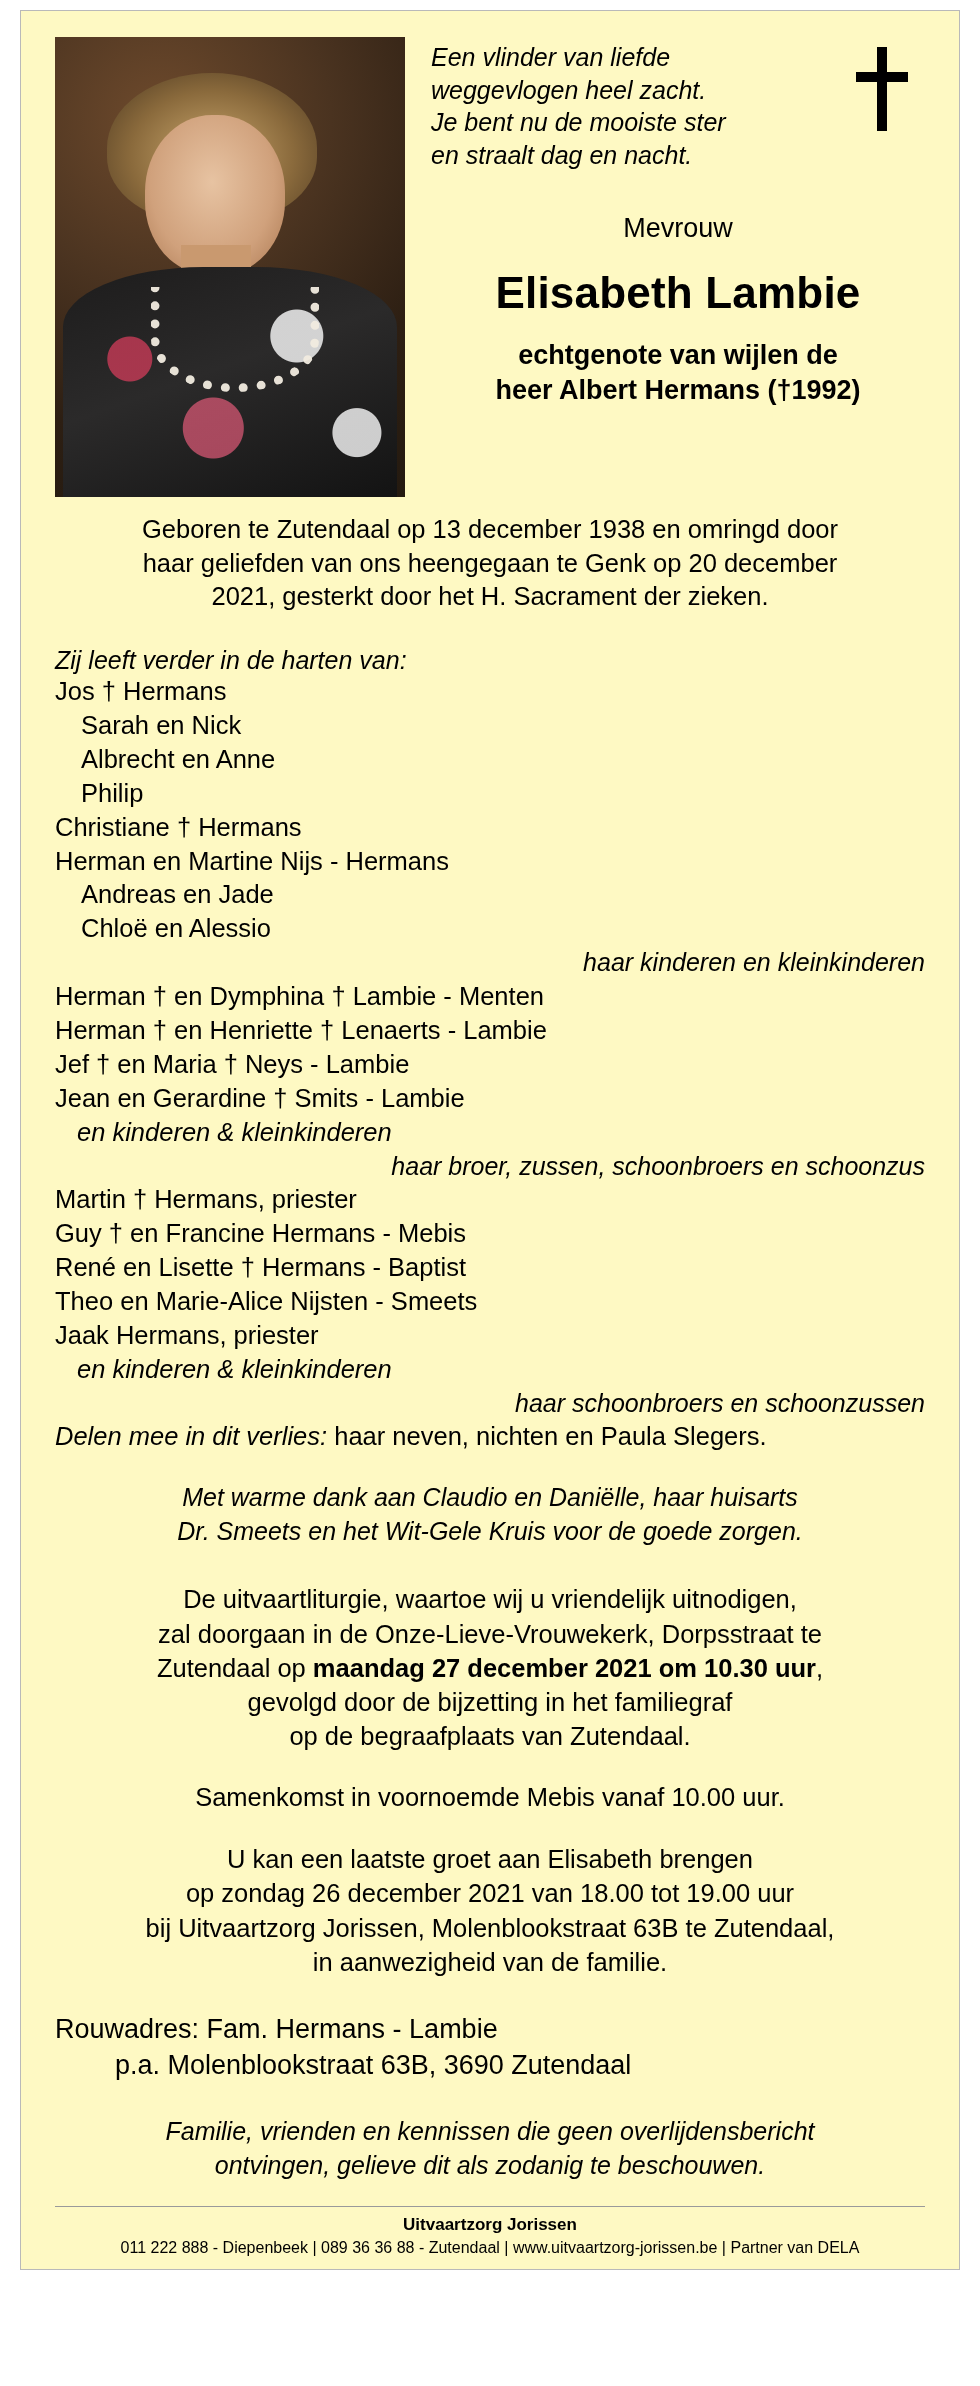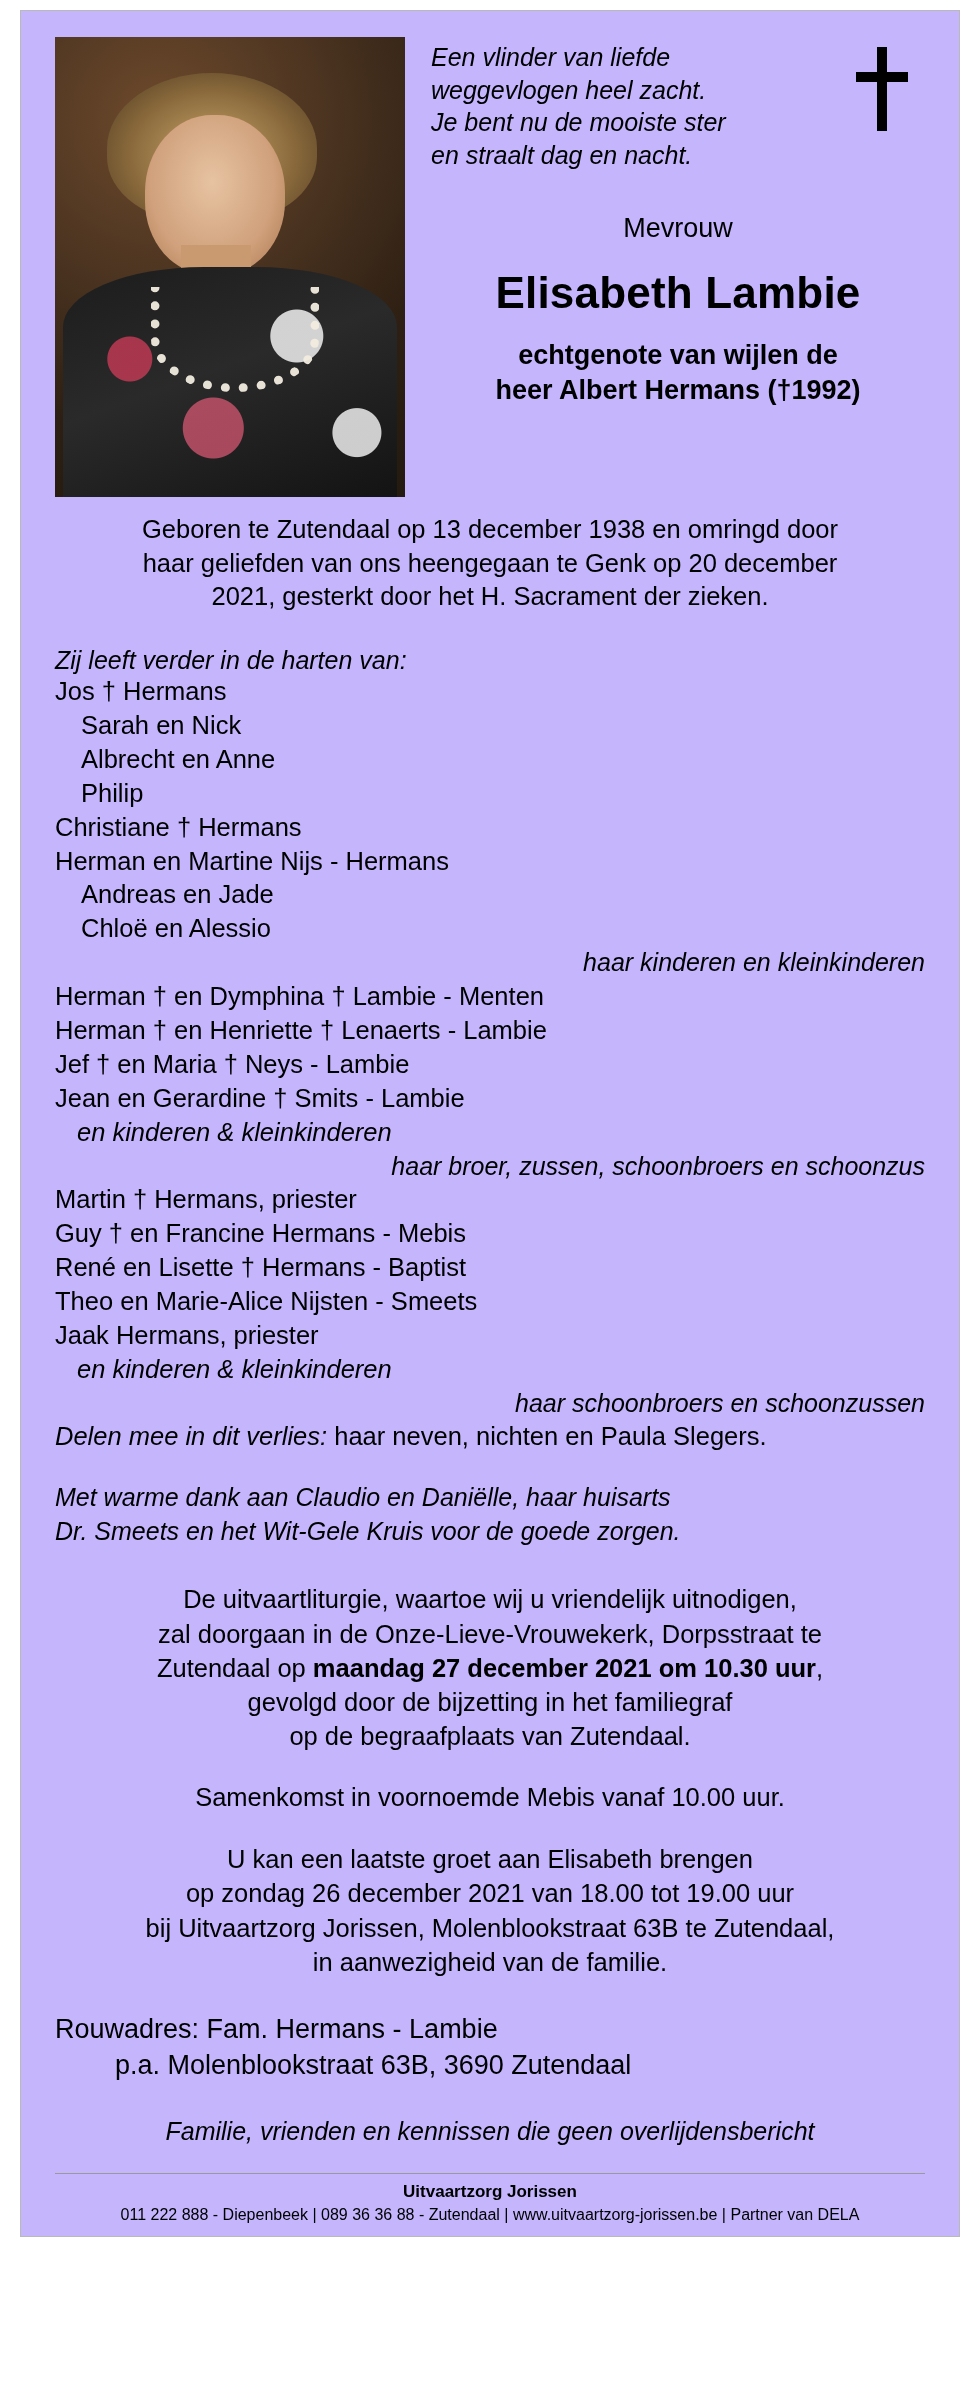--- a/index.html
+++ b/index.html
@@ -11,21 +11,21 @@
     width: 980px;
     font-family: "Liberation Sans", sans-serif;
     color: #000000;
   }
   .card {
     width: 940px;
     margin: 10px auto 0 auto;
     border: 1px solid #b9b9b9;
     box-sizing: border-box;
     padding: 26px 34px 0 34px;
-    background: #c4b5fd;
+    background: #fef9c3;
     position: relative;
   }
   
   .top {
     display: flex;
     align-items: flex-start;
   }
   .portrait {
     width: 350px;
     height: 460px;
@@ -155,20 +155,21 @@
     font-size: 25px;
     text-align: right;
     line-height: 1.35;
   }
   .delen {
     font-size: 25.5px;
     margin-top: 2px;
   }
   .delen i { font-style: italic; }
   .thanks {
+    text-align: center;
     font-style: italic;
     font-size: 25px;
     line-height: 1.34;
     margin-top: 30px;
   }
   .liturgy {
     text-align: center;
     font-size: 25.5px;
     line-height: 1.34;
     margin-top: 34px;
@@ -317,20 +318,21 @@
     <div>in aanwezigheid van de familie.</div>
   </div>
 
   <div class="address">
     <div>Rouwadres: Fam. Hermans - Lambie</div>
     <div class="l2">p.a. Molenblookstraat 63B, 3690 Zutendaal</div>
   </div>
 
   <div class="closing">
     <div>Familie, vrienden en kennissen die geen overlijdensbericht</div>
+    <div>ontvingen, gelieve dit als zodanig te beschouwen.</div>
   </div>
 
   <div class="footer">
     <div class="f1">Uitvaartzorg Jorissen</div>
     <div class="f2">011 222 888 - Diepenbeek | 089 36 36 88 - Zutendaal | www.uitvaartzorg-jorissen.be | Partner van DELA</div>
   </div>
 
 </div>
 
 </body></html>

